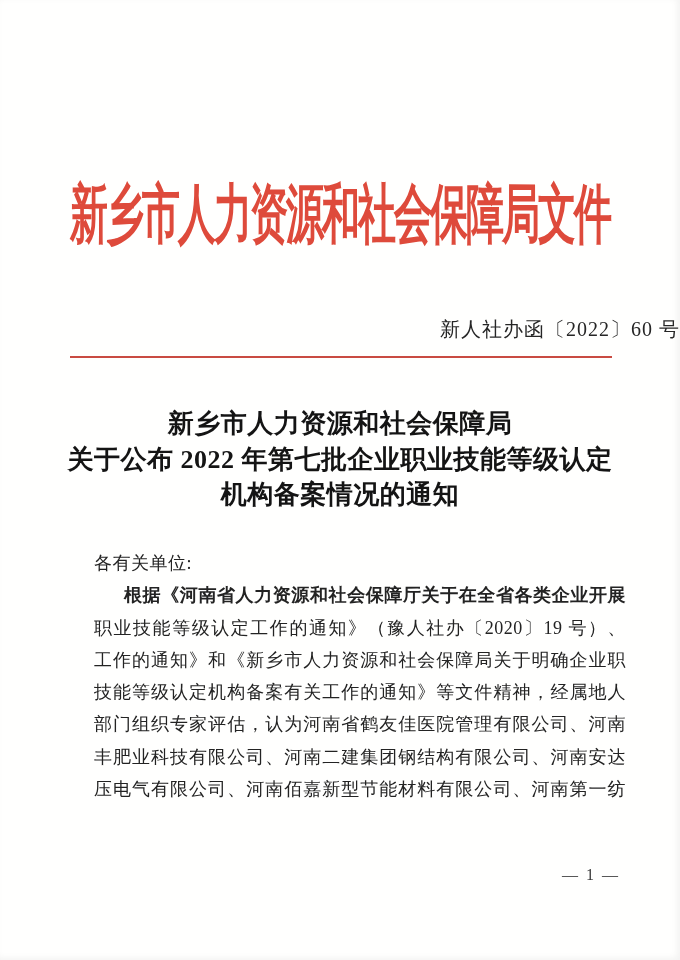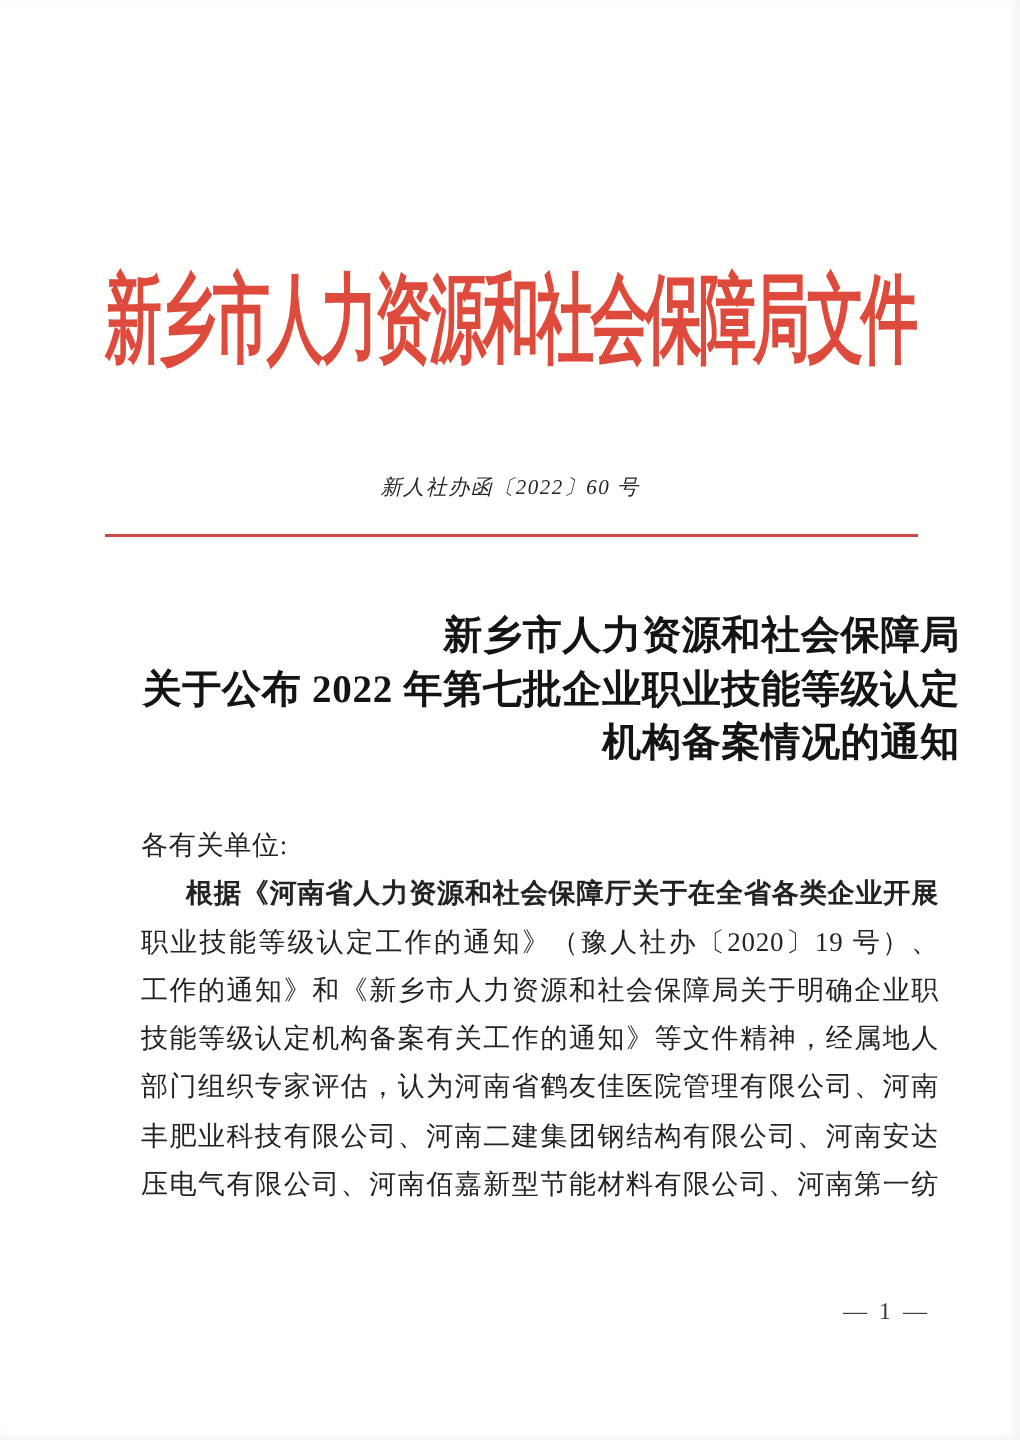--- a/index.html
+++ b/index.html
@@ -10,29 +10,29 @@
     box-shadow:inset -3px -2px 6px rgba(0,0,0,0.05);
   }
   .banner{
     position:absolute;top:182px;left:0;right:0;
     text-align:center;color:#de4a3b;font-weight:bold;
     font-size:38px;line-height:38px;letter-spacing:-2px;white-space:nowrap;
     transform:scaleY(1.7);transform-origin:top center;
   }
   .doc-number{
     position:absolute;top:316px;left:0;right:0;
-    text-align:center;font-size:14px;color:#262626;letter-spacing:1px;font-style:italic;
+    text-align:right;font-size:20px;color:#262626;letter-spacing:1px;
   }
   .red-line{
     position:absolute;top:356px;left:70px;width:542px;height:2px;
     background:#c94b42;
   }
   .title-block{
     position:absolute;top:406px;left:40px;right:40px;
-    text-align:right;font-weight:bold;color:#141414;
+    text-align:center;font-weight:bold;color:#141414;
     font-size:26px;line-height:35.5px;letter-spacing:0.5px;
   }
   .body-block{
     position:absolute;top:547px;left:94px;width:532px;
     font-size:18px;line-height:32.3px;color:#232323;letter-spacing:0.5px;
   }
   .body-line{
     text-align:justify;text-align-last:justify;height:32.3px;overflow:hidden;
   }
   .body-line.no-justify{text-align:left;text-align-last:left;}

